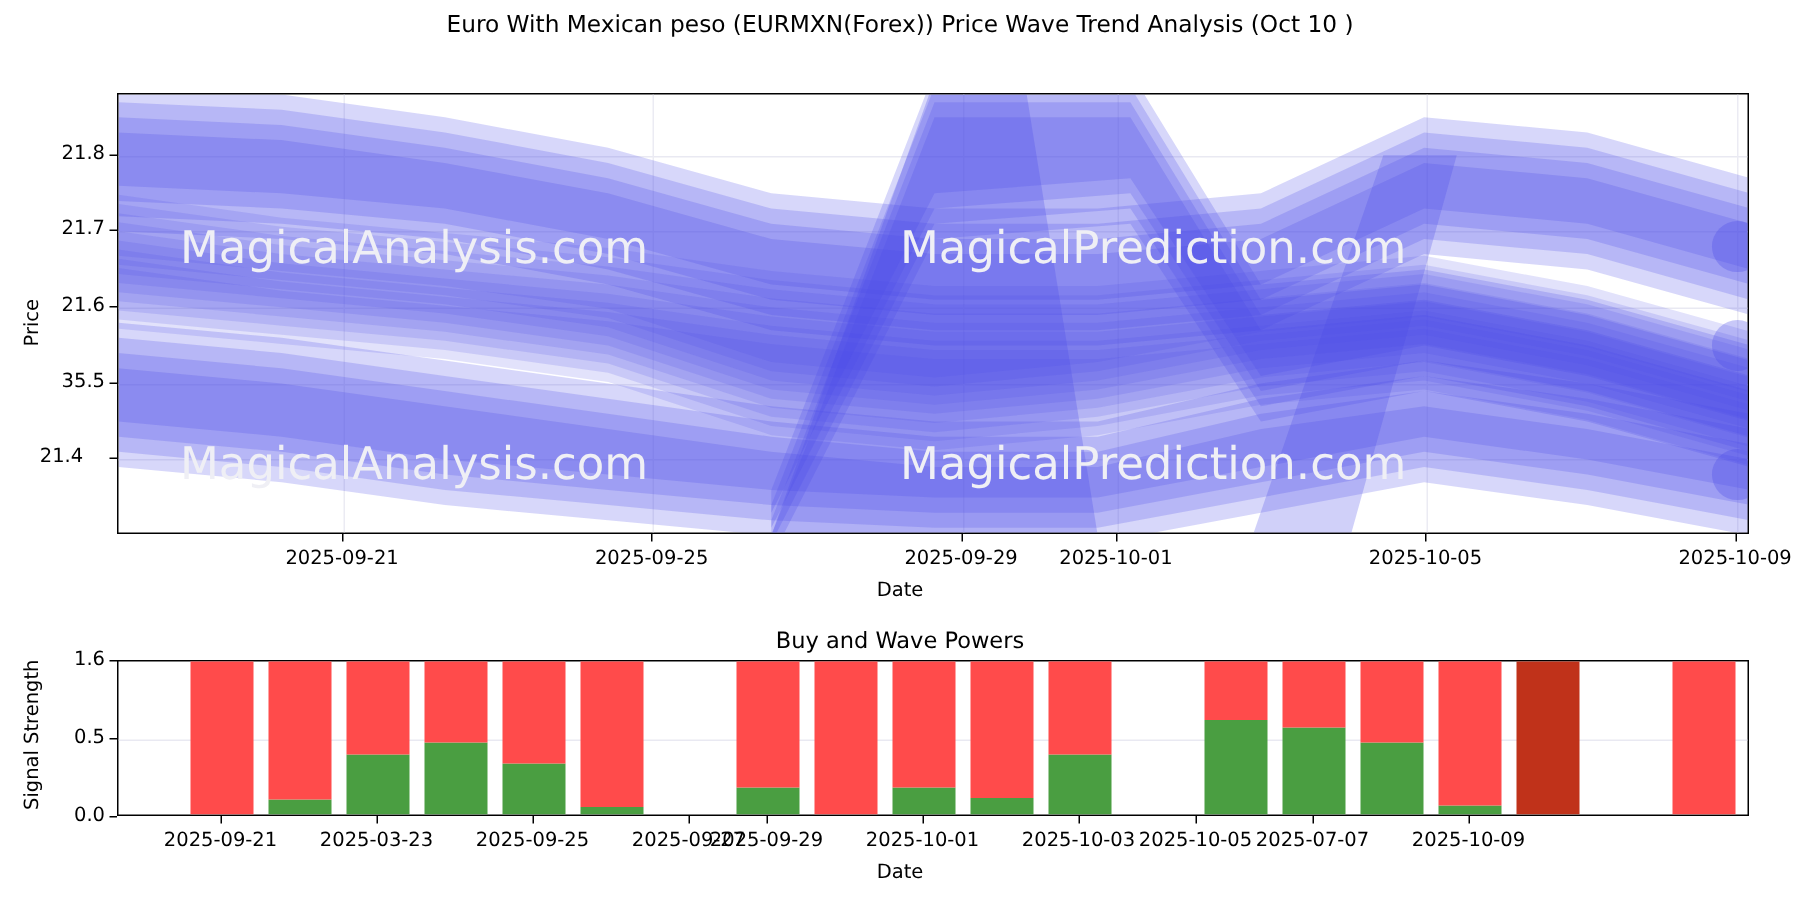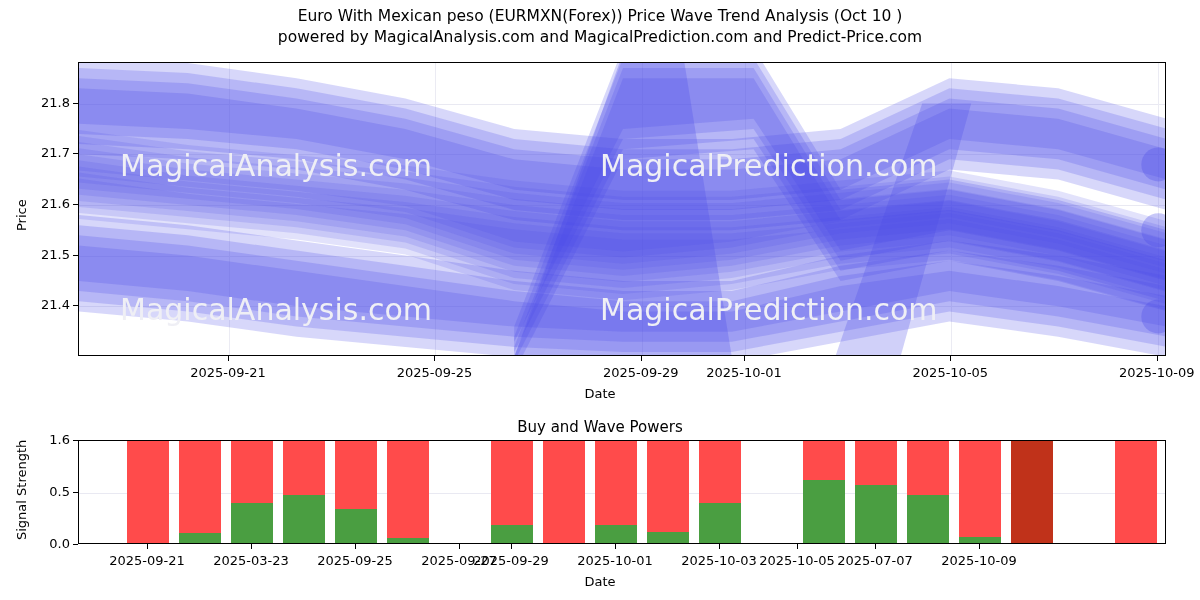--- a/index.html
+++ b/index.html
@@ -32,21 +32,20 @@
   .bar{position:absolute;bottom:0;}
   .bar .seg{position:absolute;left:0;width:100%;}
 </style>
 </head>
 <body>
 
 <div id="root">
 
   <div class="title-block">
     <div class="title-line">Euro With Mexican peso (EURMXN(Forex)) Price Wave Trend Analysis (Oct 10 )</div>
-    <div class="title-line">powered by MagicalAnalysis.com and MagicalPrediction.com and Predict-Price.com</div>
   </div>
 
   <div id="price-panel">
     <div id="price-plot">
         <div class="gridline-h" style="top: 243.31px;"></div>
         <div class="gridline-h" style="top: 192.621px;"></div>
         <div class="gridline-h" style="top: 141.931px;"></div>
         <div class="gridline-h" style="top: 91.2414px;"></div>
         <div class="gridline-h" style="top: 40.5517px;"></div>
         <div class="gridline-v" style="left: 150.035px;"></div>
@@ -80,23 +79,23 @@
           <circle cx="1079.3" cy="101.4" r="17" fill="#4a4ae8" fill-opacity="0.30"></circle>
           <circle cx="1079.3" cy="167.3" r="17" fill="#4a4ae8" fill-opacity="0.30"></circle>
           <circle cx="1079.3" cy="253.4" r="17" fill="#4a4ae8" fill-opacity="0.30"></circle>
           <path d="M435.20000000000005 294 L544 -10 L603.84 -10 L652.8 294 Z" fill="#4a4ae8" fill-opacity="0.28"></path>
           <path d="M756.16 294 L843.2 40.5517241379303 L892.16 40.5517241379303 L821.44 294 Z" fill="#4a4ae8" fill-opacity="0.26"></path>
         </svg>
       </div>
   </div>
   <div id="price-axes">
       <div class="tickmark-y" style="left: 73px; top: 305.31px;"></div>
-      <div class="ytick" style="left: 12px; top: 305.31px; right: auto; width: 58px;">21.4</div>
+      <div class="ytick" style="left: 12px; top: 305.31px; right: auto; width: 58px; text-align: center;">21.4</div>
       <div class="tickmark-y" style="left: 73px; top: 254.621px;"></div>
-      <div class="ytick" style="left: 12px; top: 254.621px; right: auto; width: 58px;">21.5</div>
+      <div class="ytick" style="left: 12px; top: 254.621px; right: auto; width: 58px;">35.5</div>
       <div class="tickmark-y" style="left: 73px; top: 203.931px;"></div>
       <div class="ytick" style="left: 12px; top: 203.931px; right: auto; width: 58px;">21.6</div>
       <div class="tickmark-y" style="left: 73px; top: 153.241px;"></div>
       <div class="ytick" style="left: 12px; top: 153.241px; right: auto; width: 58px;">21.7</div>
       <div class="tickmark-y" style="left: 73px; top: 102.552px;"></div>
       <div class="ytick" style="left: 12px; top: 102.552px; right: auto; width: 58px;">21.8</div>
       <div style="position: absolute; left: 14px; top: 231px; transform: rotate(-90deg); transform-origin: left top; font-size: 13px; color: rgb(0, 0, 0); white-space: nowrap;">Price</div>
       <div class="tickmark-x" style="left: 228.035px; top: 356px;"></div>
       <div class="xtick" style="left: 228.035px; top: 365px;">2025-09-21</div>
       <div class="tickmark-x" style="left: 434.429px; top: 356px;"></div>

